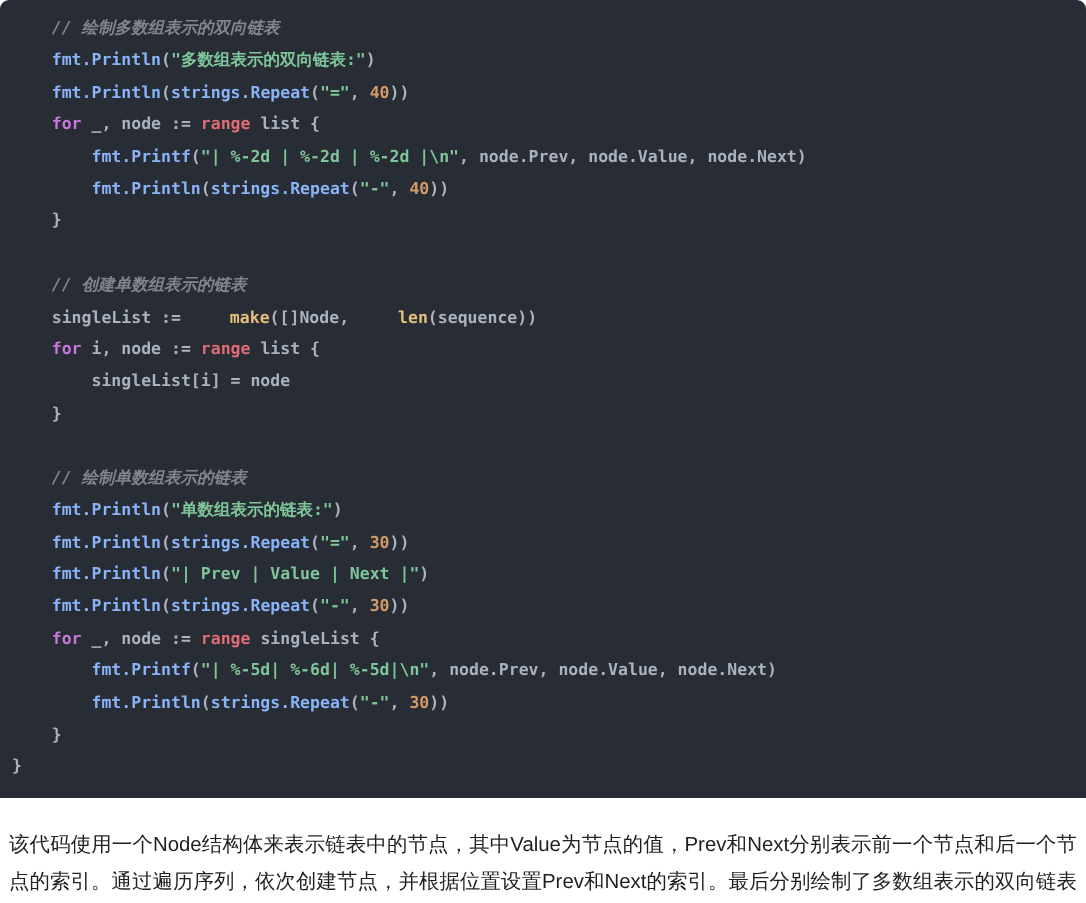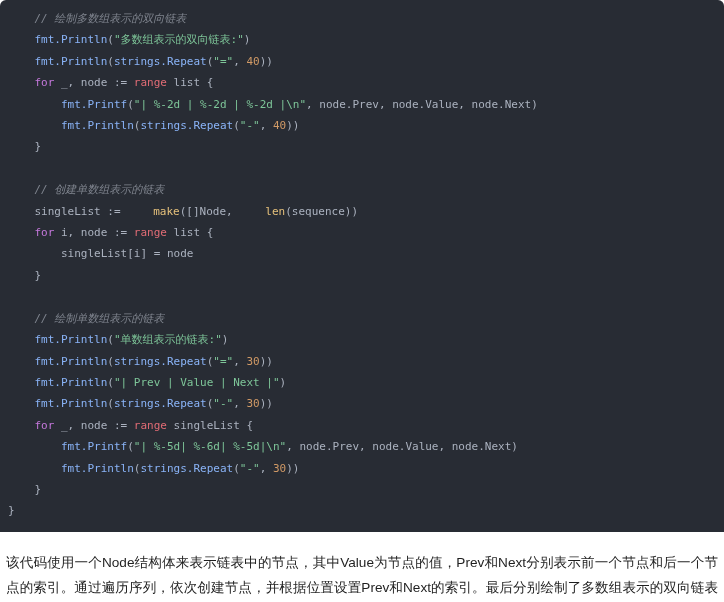--- a/index.html
+++ b/index.html
@@ -34,20 +34,21 @@
 
   .code-pre {
     margin: 0;
     padding: 0 12px 0 8px;
     font-family: "DejaVu Sans Mono", "Liberation Mono", monospace;
     font-size: 11px;
     line-height: 21.4px;
     color: #abb2bf;
     white-space: pre;
     tab-size: 4;
+    font-weight: bold;
   }
 
   .code-line {
     white-space: pre;
     min-height: 21.4px;
   }
   .code-line.blank { color: transparent; }
 
   
   .t-com   { color: #7f848e; font-style: italic; }

